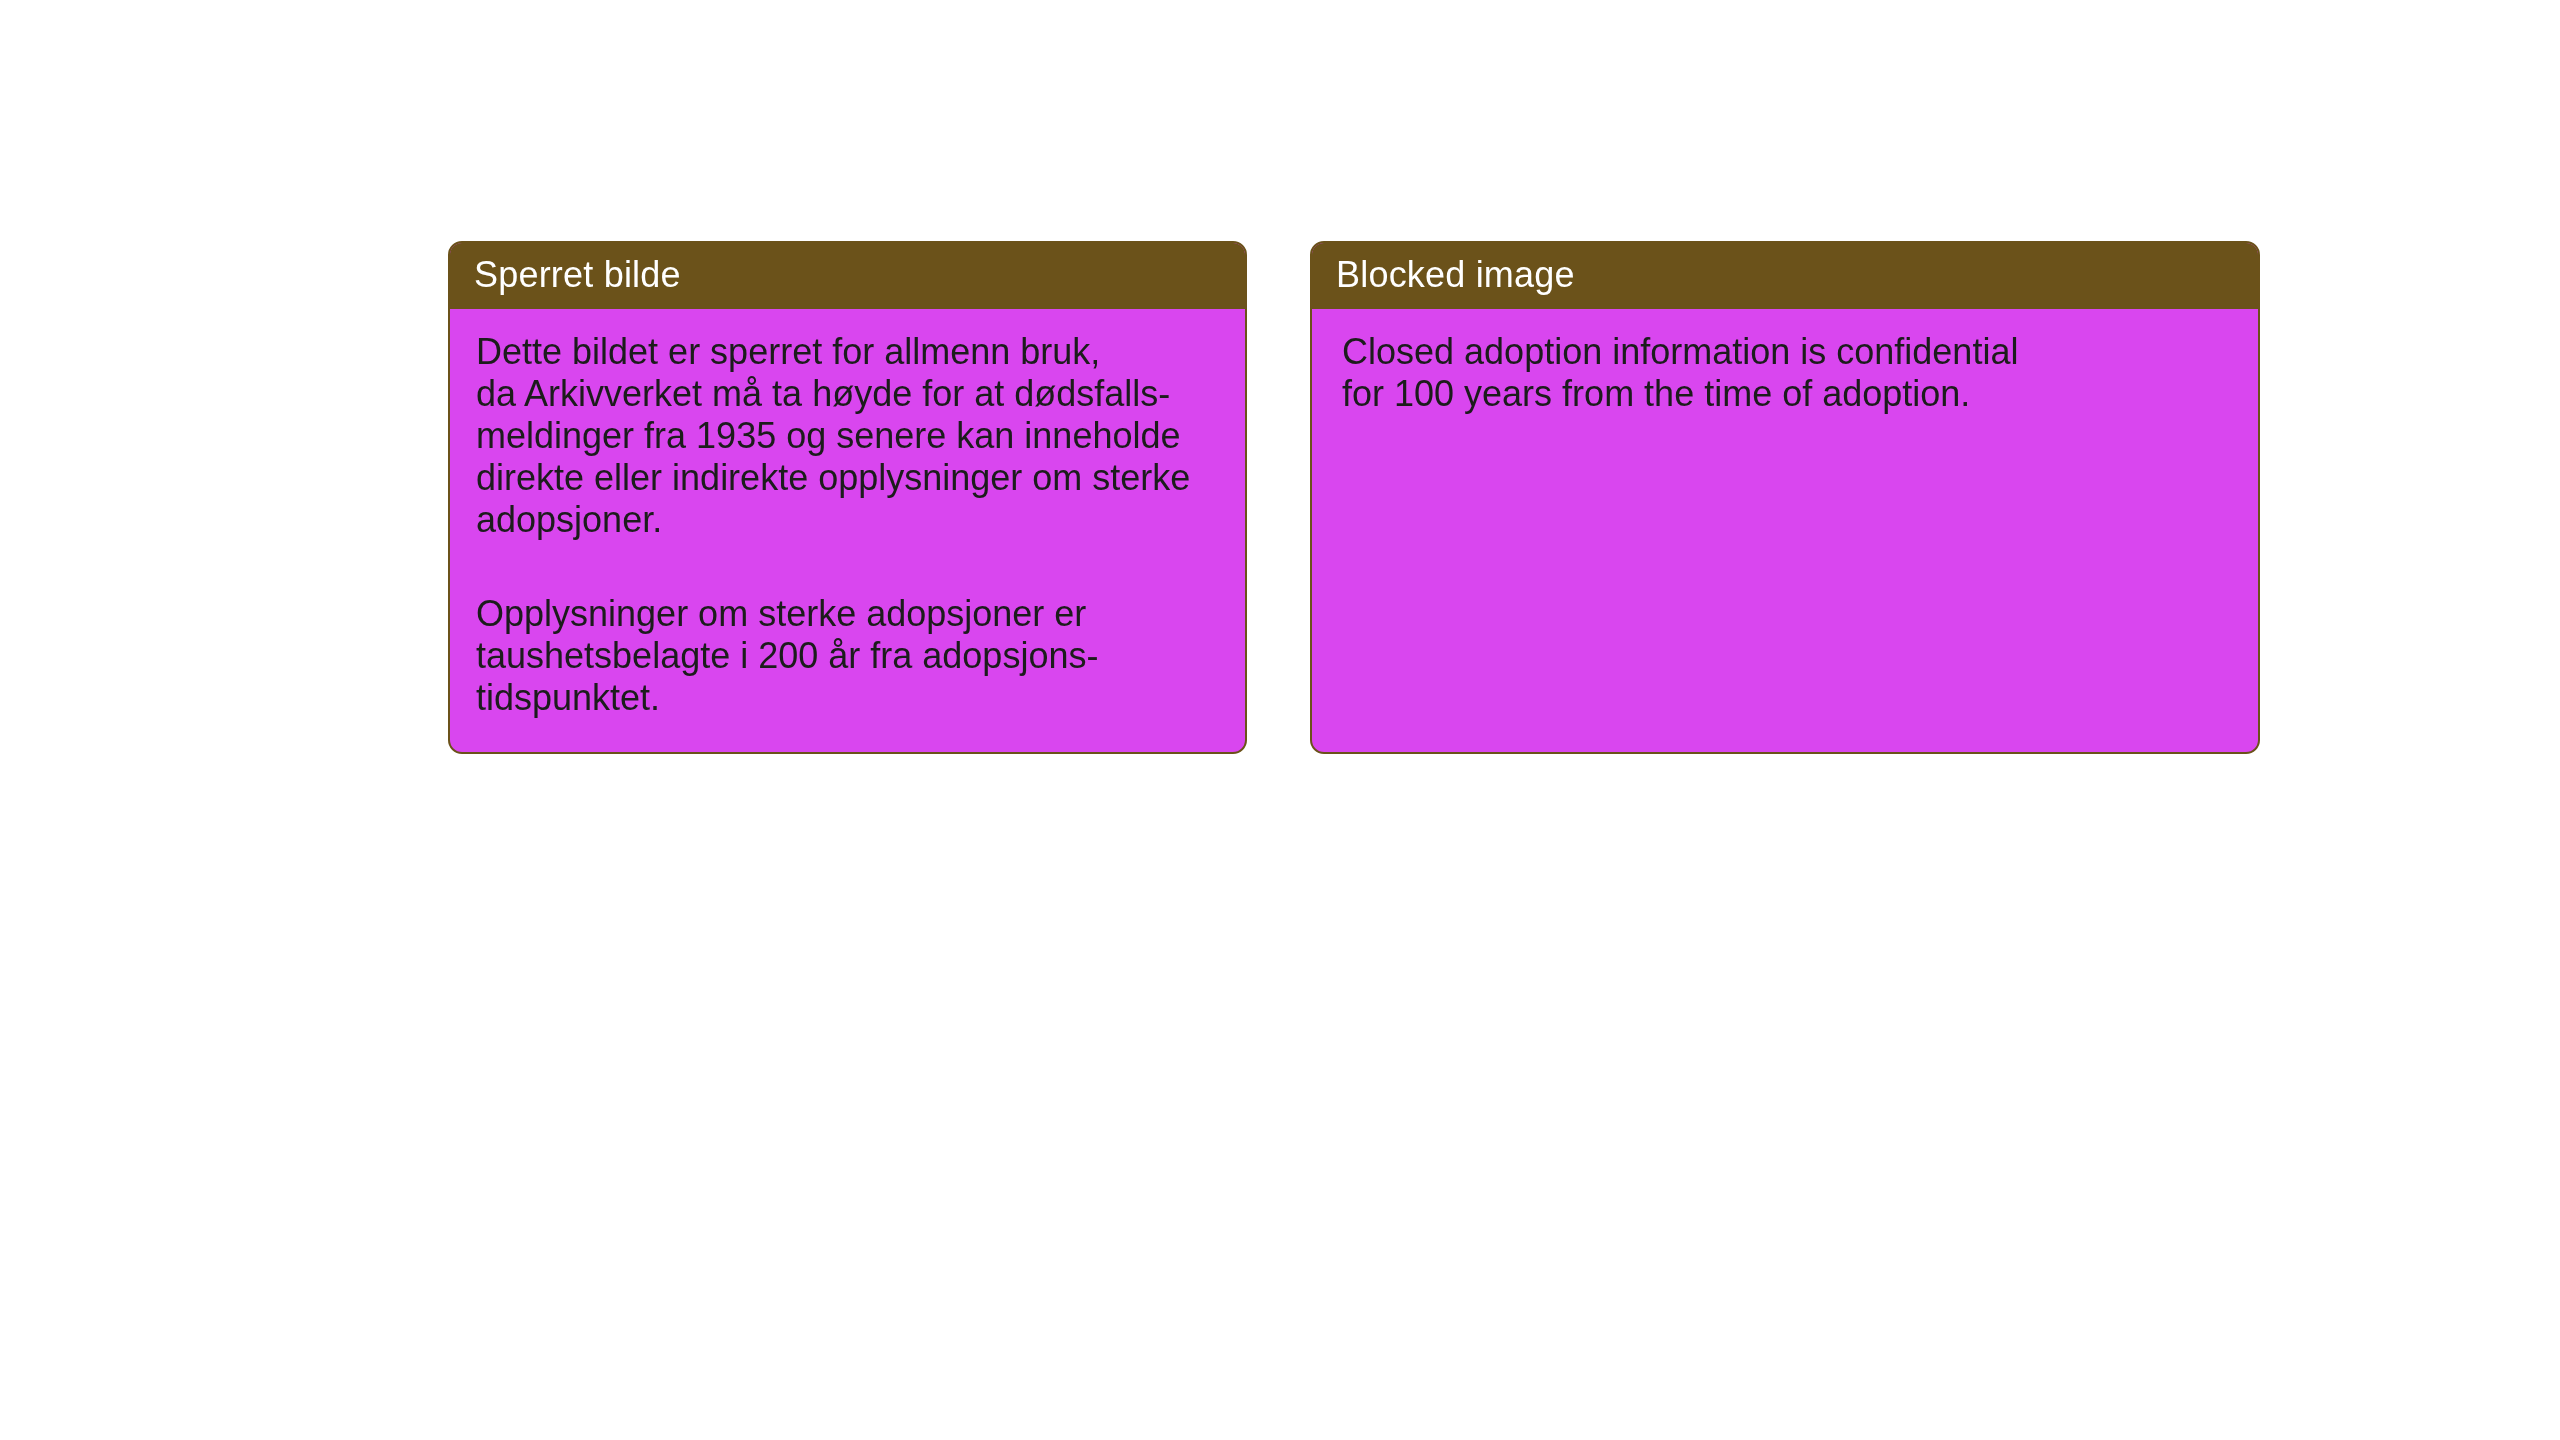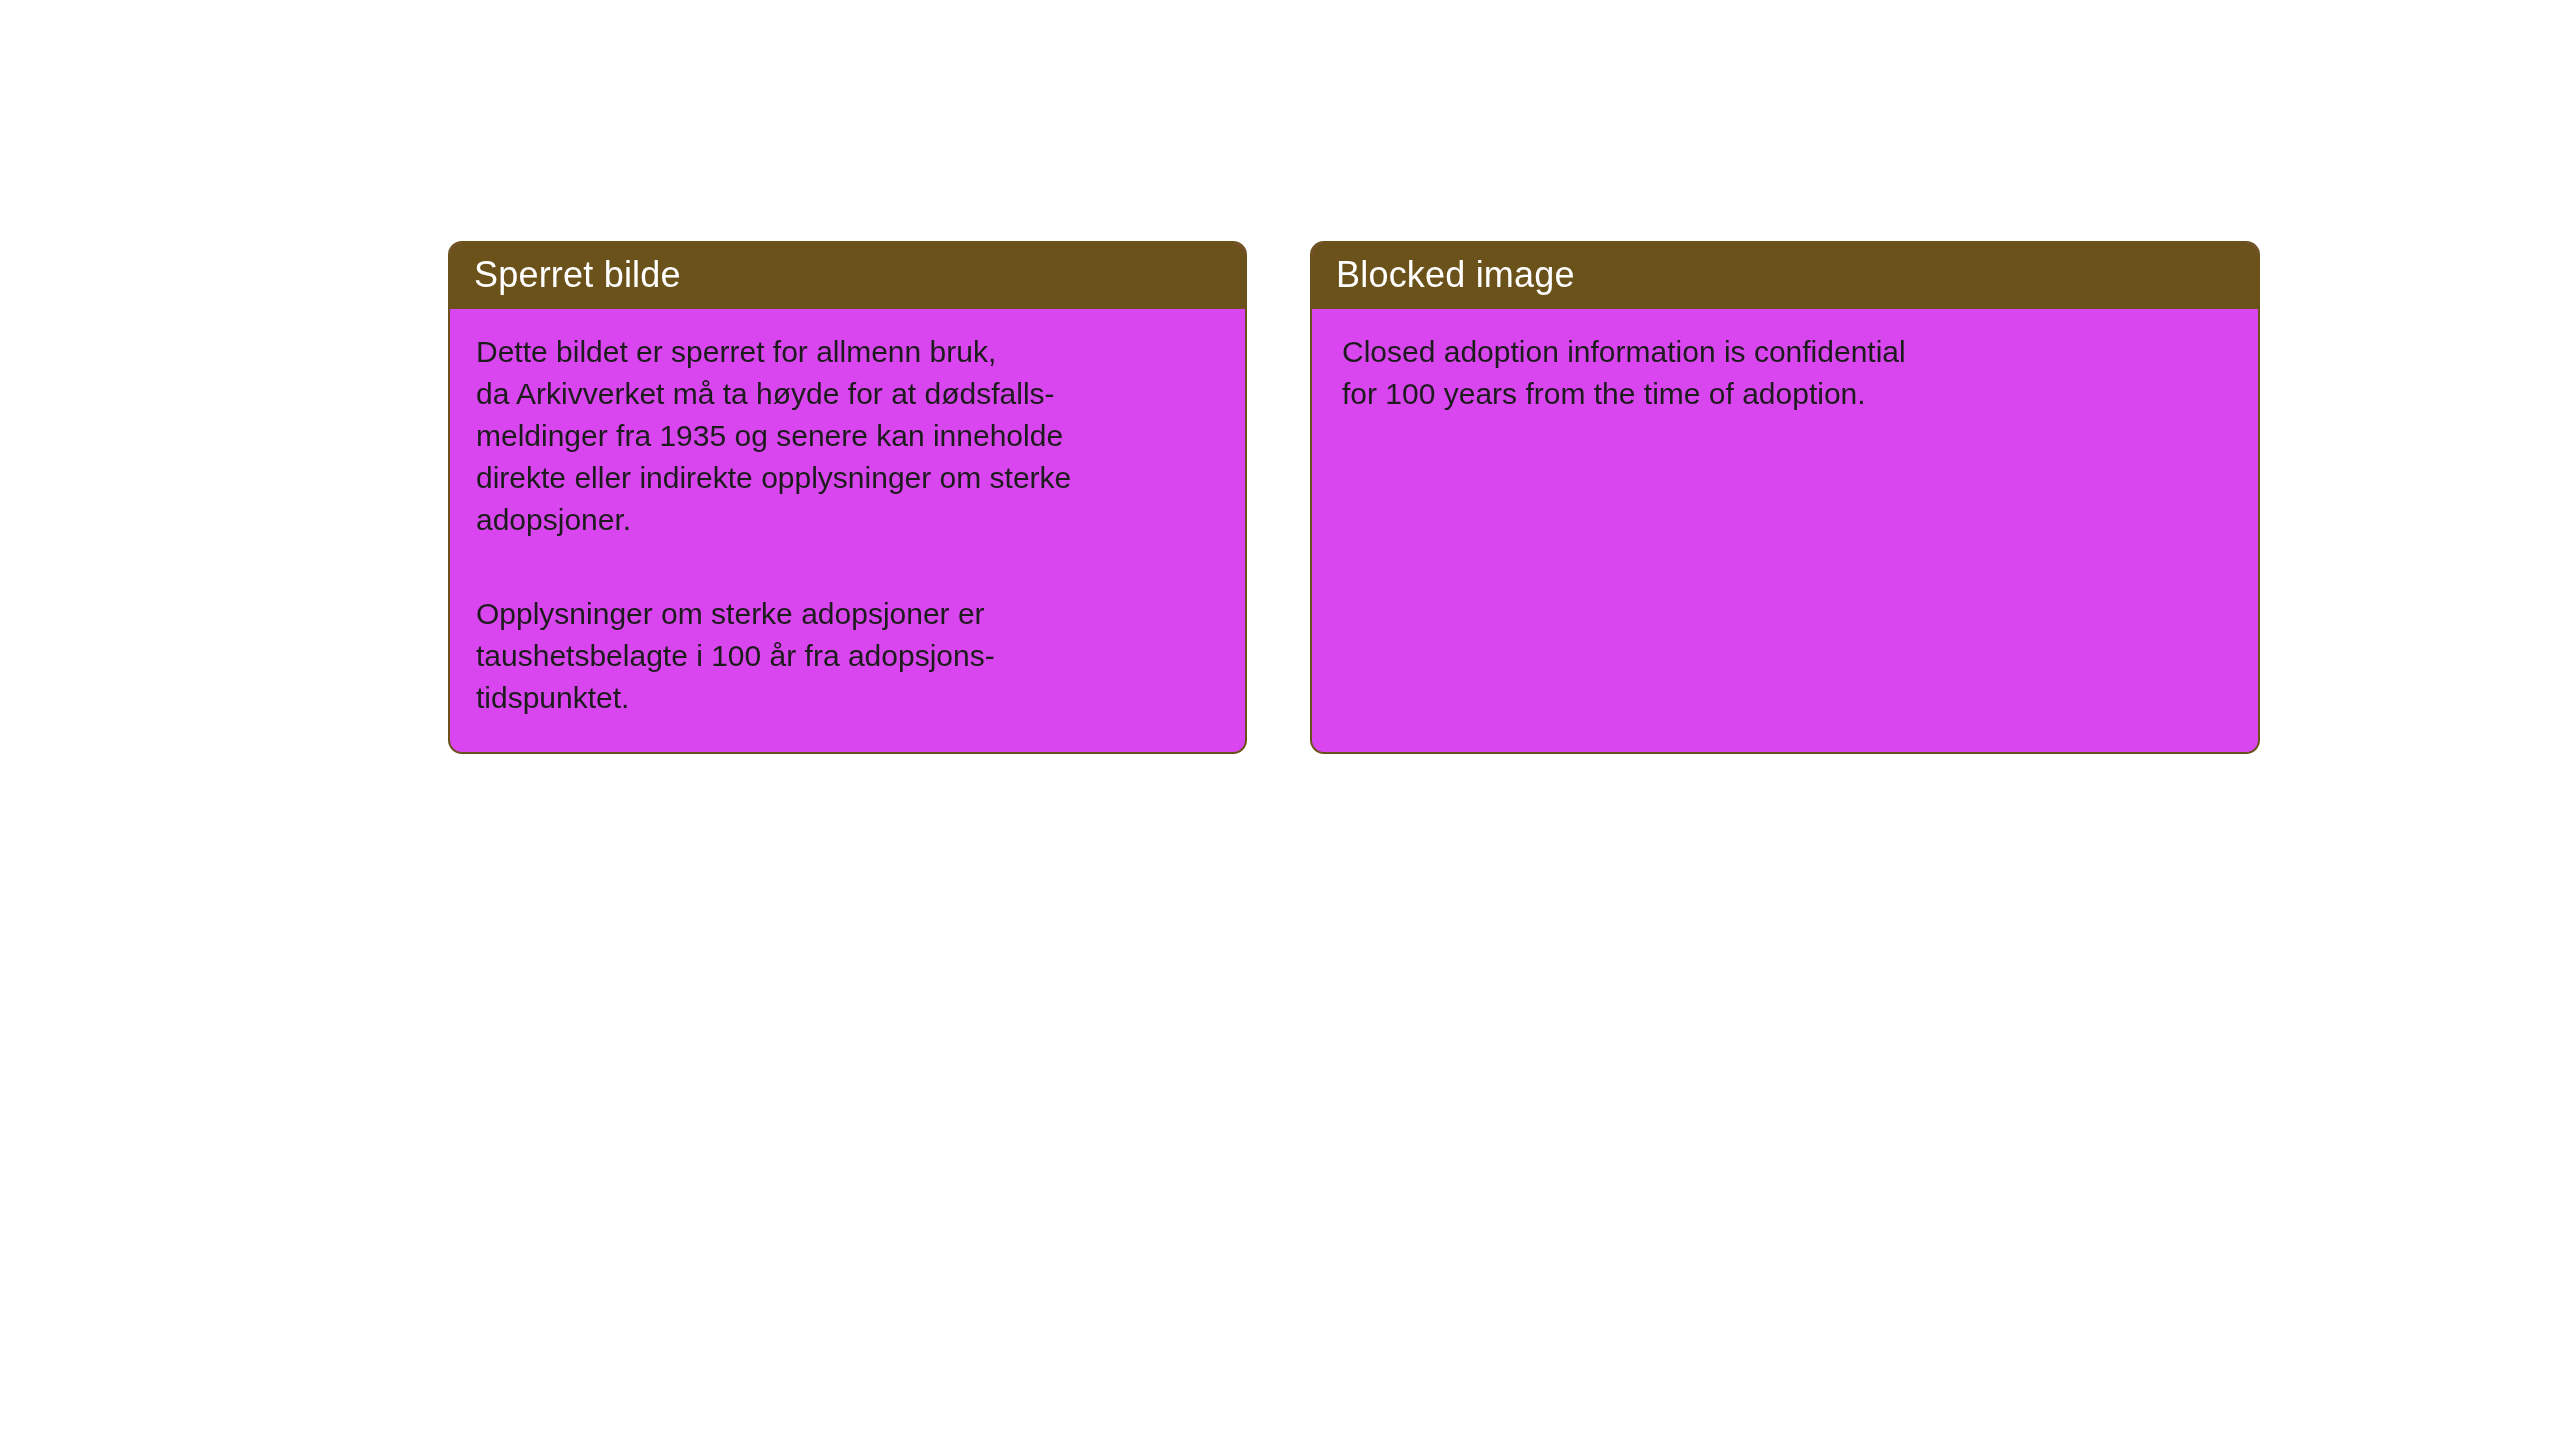--- a/index.html
+++ b/index.html
@@ -36,21 +36,21 @@
     font-size: 36px;
     line-height: 1.0;
     padding: 14px 0 16px 24px;
     letter-spacing: 0.2px;
     white-space: nowrap;
   }
   .panel-body {
     box-sizing: border-box;
     padding: 22px 24px 20px 26px;
     color: #1c1c1c;
-    font-size: 30px;
+    font-size: 36px;
     line-height: 42px;
   }
   .para {
     margin: 0;
     white-space: pre-line;
   }
   .para + .para {
     margin-top: 52px;
   }
   
@@ -78,21 +78,21 @@
 
   <section class="panel" id="panel-blocked-image-no">
     <div class="panel-header">Sperret bilde</div>
     <div class="panel-body">
       <p class="para">Dette bildet er sperret for allmenn bruk,
 da Arkivverket må ta høyde for at dødsfalls-
 meldinger fra 1935 og senere kan inneholde
 direkte eller indirekte opplysninger om sterke
 adopsjoner.</p>
       <p class="para">Opplysninger om sterke adopsjoner er
-taushetsbelagte i 100 år fra adopsjons-
+taushetsbelagte i 200 år fra adopsjons-
 tidspunktet.</p>
     </div>
   </section>
 
   <section class="panel" id="panel-blocked-image-en">
     <div class="panel-header">Blocked image</div>
     <div class="panel-body">
       <p class="para">Closed adoption information is confidential
 for 100 years from the time of adoption.</p>
     </div>

